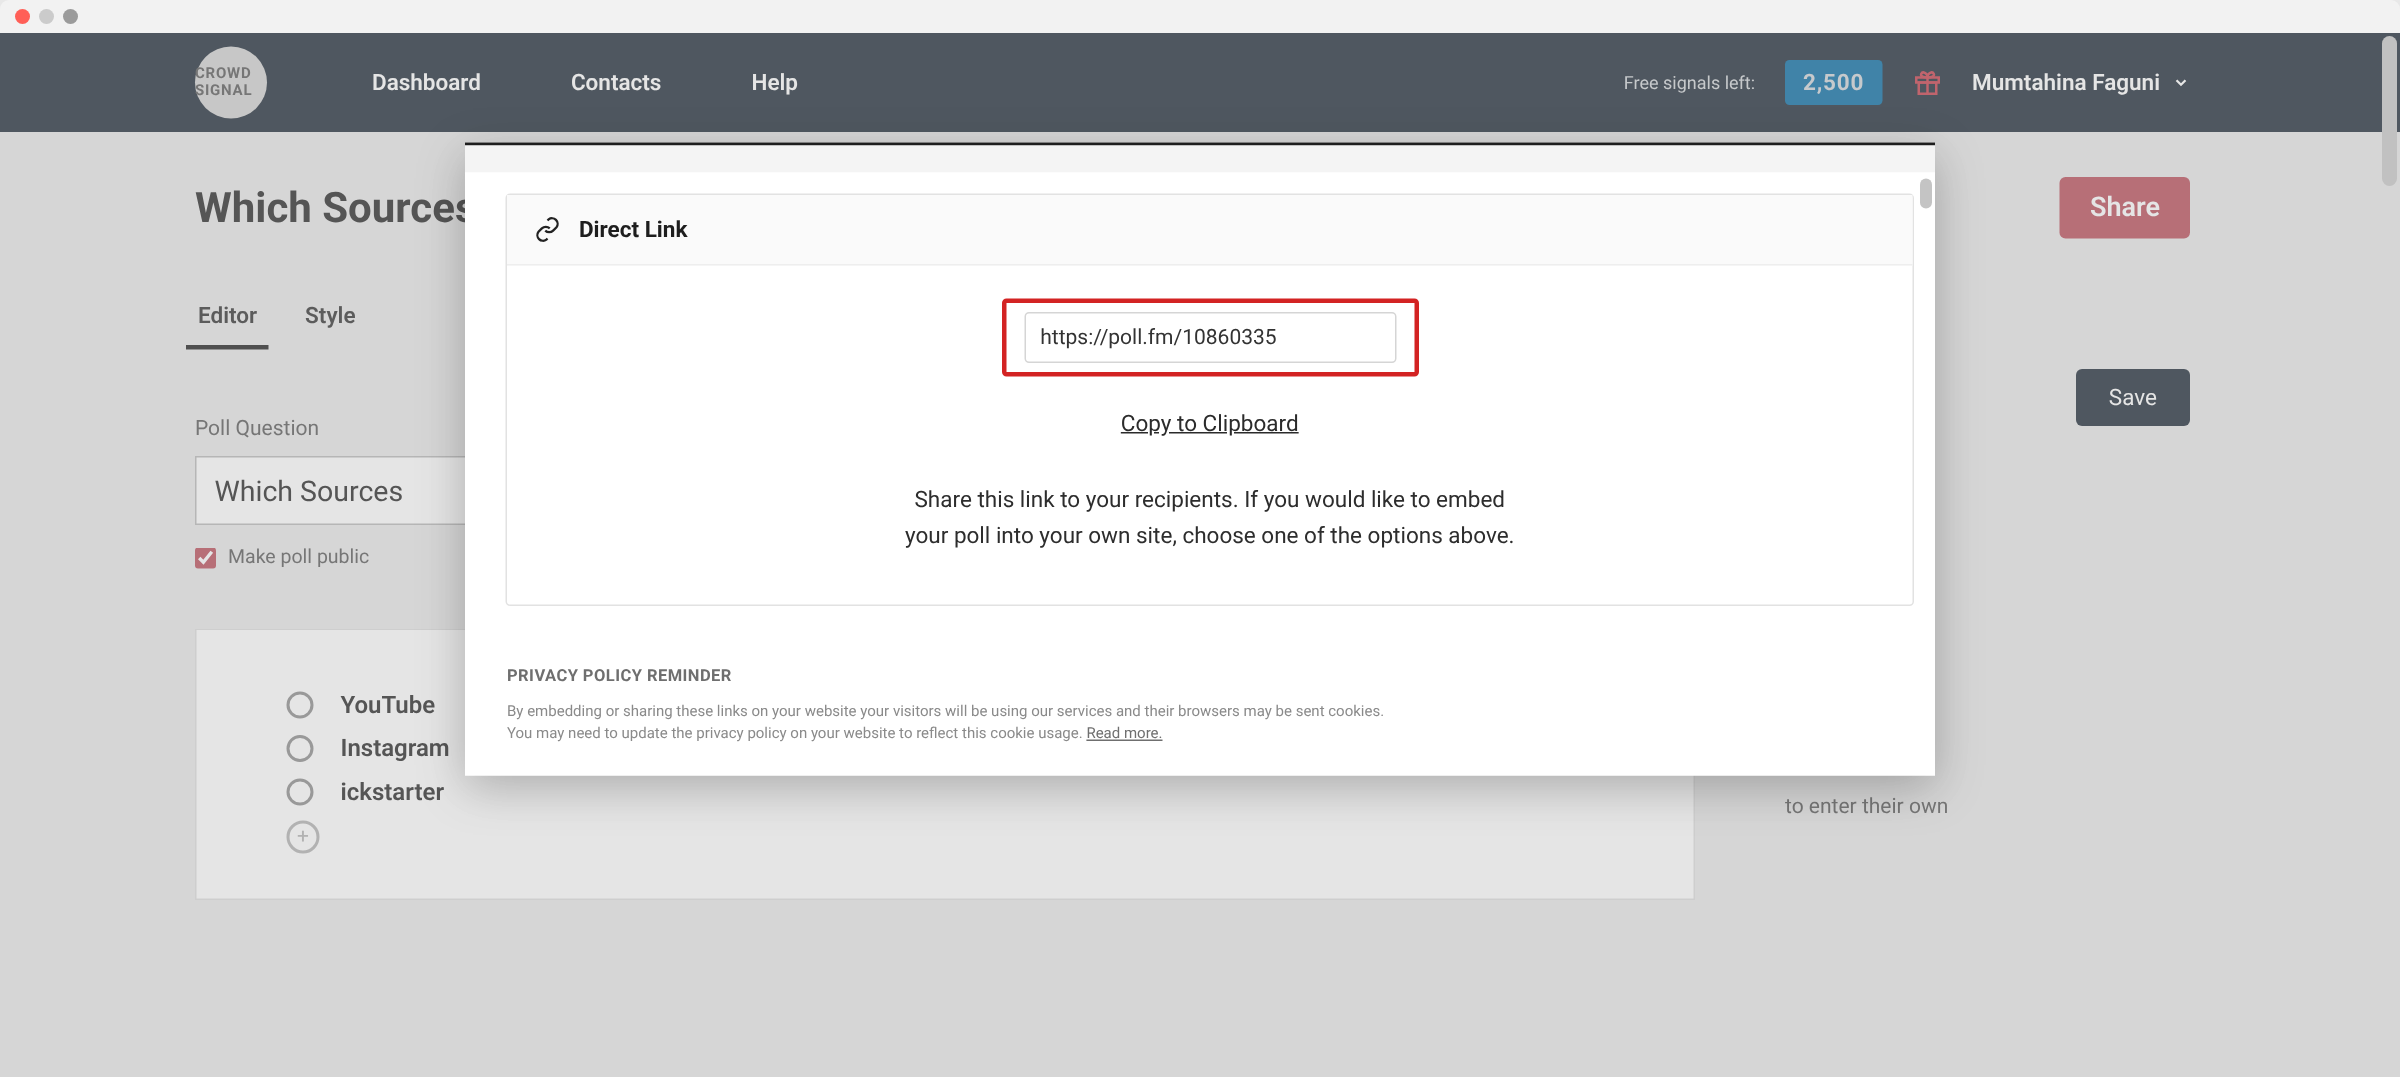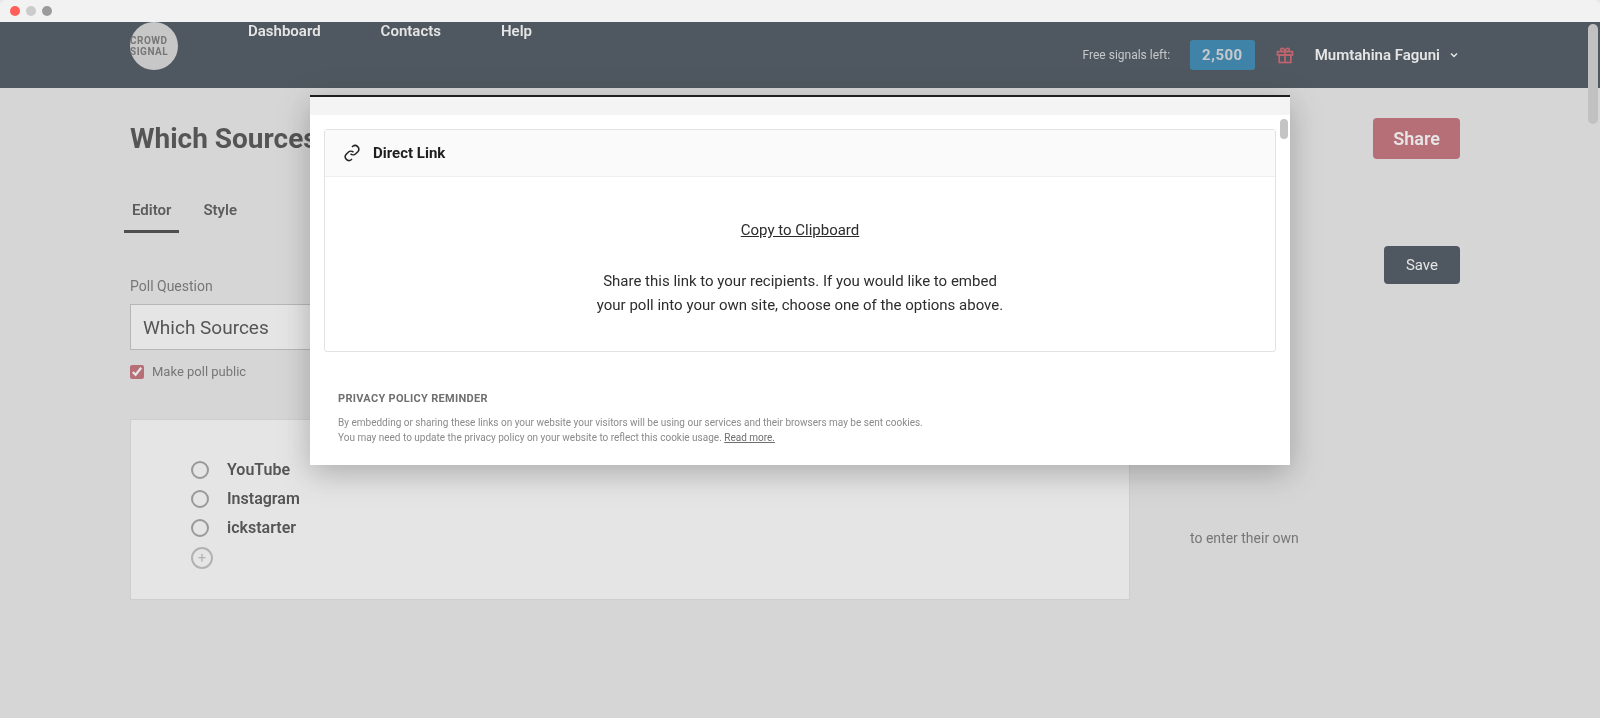--- a/index.html
+++ b/index.html
@@ -6,21 +6,21 @@
   html, body { width: 1600px; height: 718px; overflow: hidden; background: #e8e8e8; }
 
   
   .titlebar { height: 22px; background: #f2f2f2; display:flex; align-items:center; padding-left:10px; gap:6px; border-top-left-radius:6px; border-top-right-radius:6px;}
   .dot { width:10px; height:10px; border-radius:50%; }
   .dot.red { background:#ff5f57;} .dot.amber{background:#febc2e;} .dot.green{background:#28c840;}
   .titlebar .dot.amber { background:#cbcbcb; } 
   .titlebar .dot.green { background:#9b9b9b; }
 
   .header {
-    height: 66px; background:#1a2633; display:flex; color:#fff;
+    height: 66px; background:#1a2633; display:flex; align-items:center; color:#fff;
     padding: 0 140px 0 130px; position:relative;
   }
   .logo { width:48px; height:48px; border-radius:50%; background:#d2d2d2; display:flex; align-items:center; justify-content:center; color:#555; font-size:10px; font-weight:700; letter-spacing:.5px; }
   .logo span { transform: rotate(0deg); }
   .nav { display:flex; gap:60px; margin-left:70px; }
   .nav a { color:#fff; font-size:15px; font-weight:600; text-decoration:none; cursor:pointer;}
   .header-right { margin-left:auto; display:flex; align-items:center; gap:20px; }
   .signals-label { font-size:12px; color:#d0d4d8; }
   .signals-count { background:#0369a1; color:#cfd4d9; padding:6px 12px; border-radius:3px; font-weight:700; font-size:15px; letter-spacing:.5px;}
   .gift-icon { color:#c63a47; font-size:20px; cursor:pointer;}
@@ -58,21 +58,21 @@
     display:flex; flex-direction:column;
   }
   .modal-pad { padding: 18px 26px 0 26px; background:#f4f4f4; }
   .modal-title { font-size:18px; font-weight:700; color:#1e1e1e; }
   .share-tabs { display:flex; gap:34px; margin-top:20px; }
   .share-tab { padding:10px 2px 14px; font-size:15px; color:#414141; cursor:pointer; position:relative; font-weight:500;}
   .share-tab.active { font-weight:700; color:#111;}
   .share-tab.active::after{ content:""; position:absolute; left:0; right:0; bottom:0; height:2px; background:#111;}
   .modal-body { padding:0 14px 0 14px; background:#fff; position:relative;}
   .modal-scroll { position:absolute; right:2px; top:4px; width:8px; height:20px; background:#c4c4c4; border-radius:4px;}
-  .direct-card { margin:14px 0 0 0; border:1px solid #e2e2e2; border-radius:3px; }
+  .direct-card { margin:14px 0 0 13px; border:1px solid #e2e2e2; border-radius:3px; }
   .card-head { display:flex; align-items:center; gap:12px; padding:14px 18px; border-bottom:1px solid #eee; background:#fafafa;}
   .link-icon { width:18px;height:18px; }
   .card-head-title { font-size:15px; font-weight:700; color:#1e1e1e;}
   .card-body { padding:22px 0 34px; text-align:center;}
   .url-wrap { display:inline-block; border:3px solid #d32323; padding:6px 12px; border-radius:3px;}
   .url-input { width:248px; height:34px; border:1px solid #d5d5d5; border-radius:3px; padding:0 10px; font-size:14px; color:#333; text-align:left;}
   .copy-link { display:block; margin-top:22px; color:#2b2b2b; font-size:15px; text-decoration:underline; cursor:pointer;}
   .share-help { margin:30px auto 0; width:410px; font-size:15px; color:#2d2d2d; line-height:1.6;}
   .privacy { padding:40px 14px 20px 14px; }
   .privacy-title { font-size:11px; font-weight:700; color:#6f6f6f; letter-spacing:.3px;}
@@ -175,20 +175,23 @@
     <div class="modal-scroll"></div>
     <div class="direct-card">
       <div class="card-head">
         <svg class="link-icon" viewBox="0 0 24 24" fill="none" stroke="#222" stroke-width="2">
             <path d="M10 13a5 5 0 0 0 7 0l3-3a5 5 0 0 0-7-7l-1 1"></path>
             <path d="M14 11a5 5 0 0 0-7 0l-3 3a5 5 0 0 0 7 7l1-1"></path>
           </svg>
         <span class="card-head-title">Direct Link</span>
       </div>
       <div class="card-body">
+        <div class="url-wrap">
+          <input class="url-input" readonly="" value="https://poll.fm/10860335" style="">
+        </div>
         <a class="copy-link">Copy to Clipboard</a>
         <p class="share-help">Share this link to your recipients. If you would like to embed your poll into your own site, choose one of the options above.</p>
       </div>
     </div>
 
     <div class="privacy">
       <div class="privacy-title">PRIVACY POLICY REMINDER</div>
       <div class="privacy-text">
         <span>By embedding or sharing these links on your website your visitors will be using our services and their browsers may be sent cookies.</span><br>
         <span>You may need to update the privacy policy on your website to reflect this cookie usage.</span>

